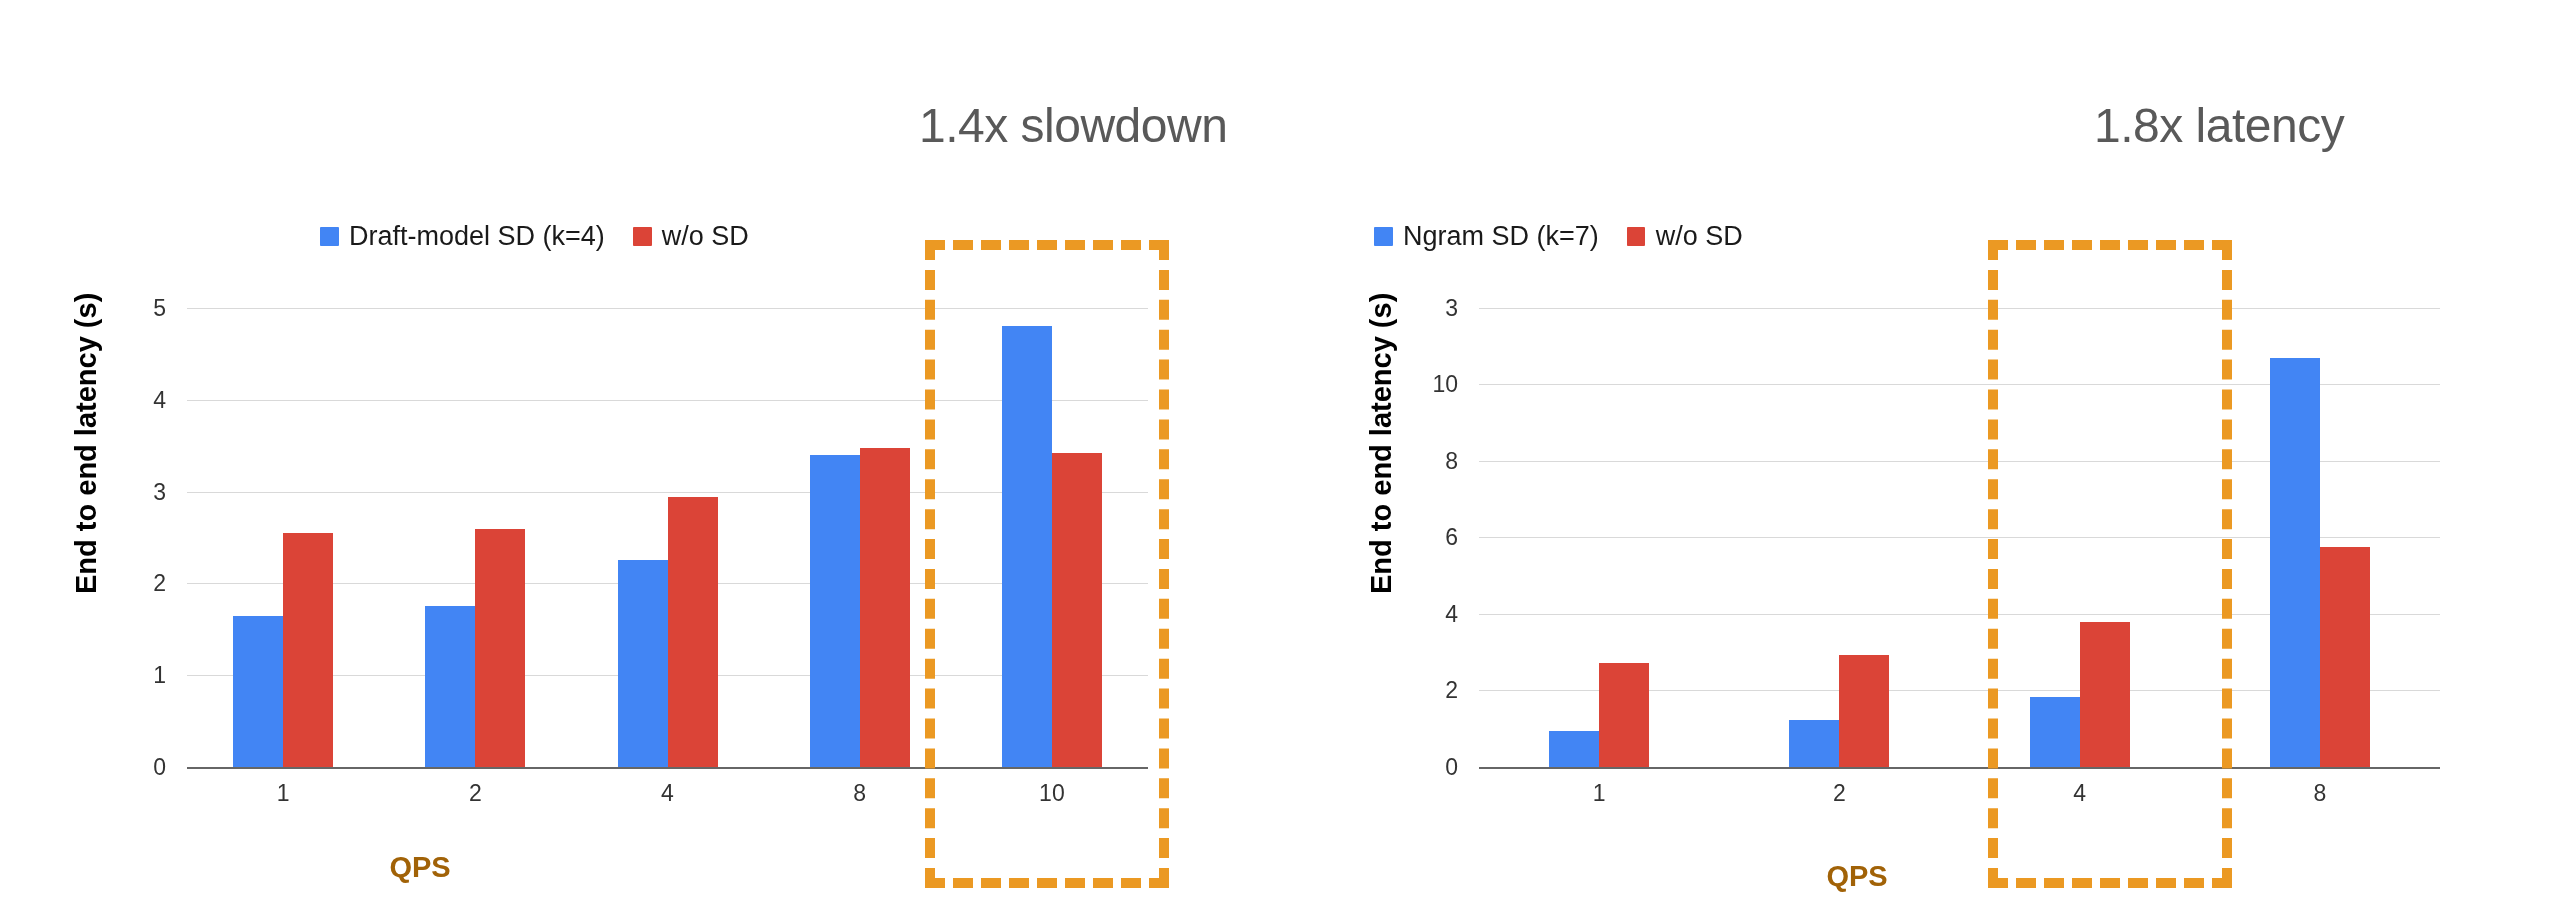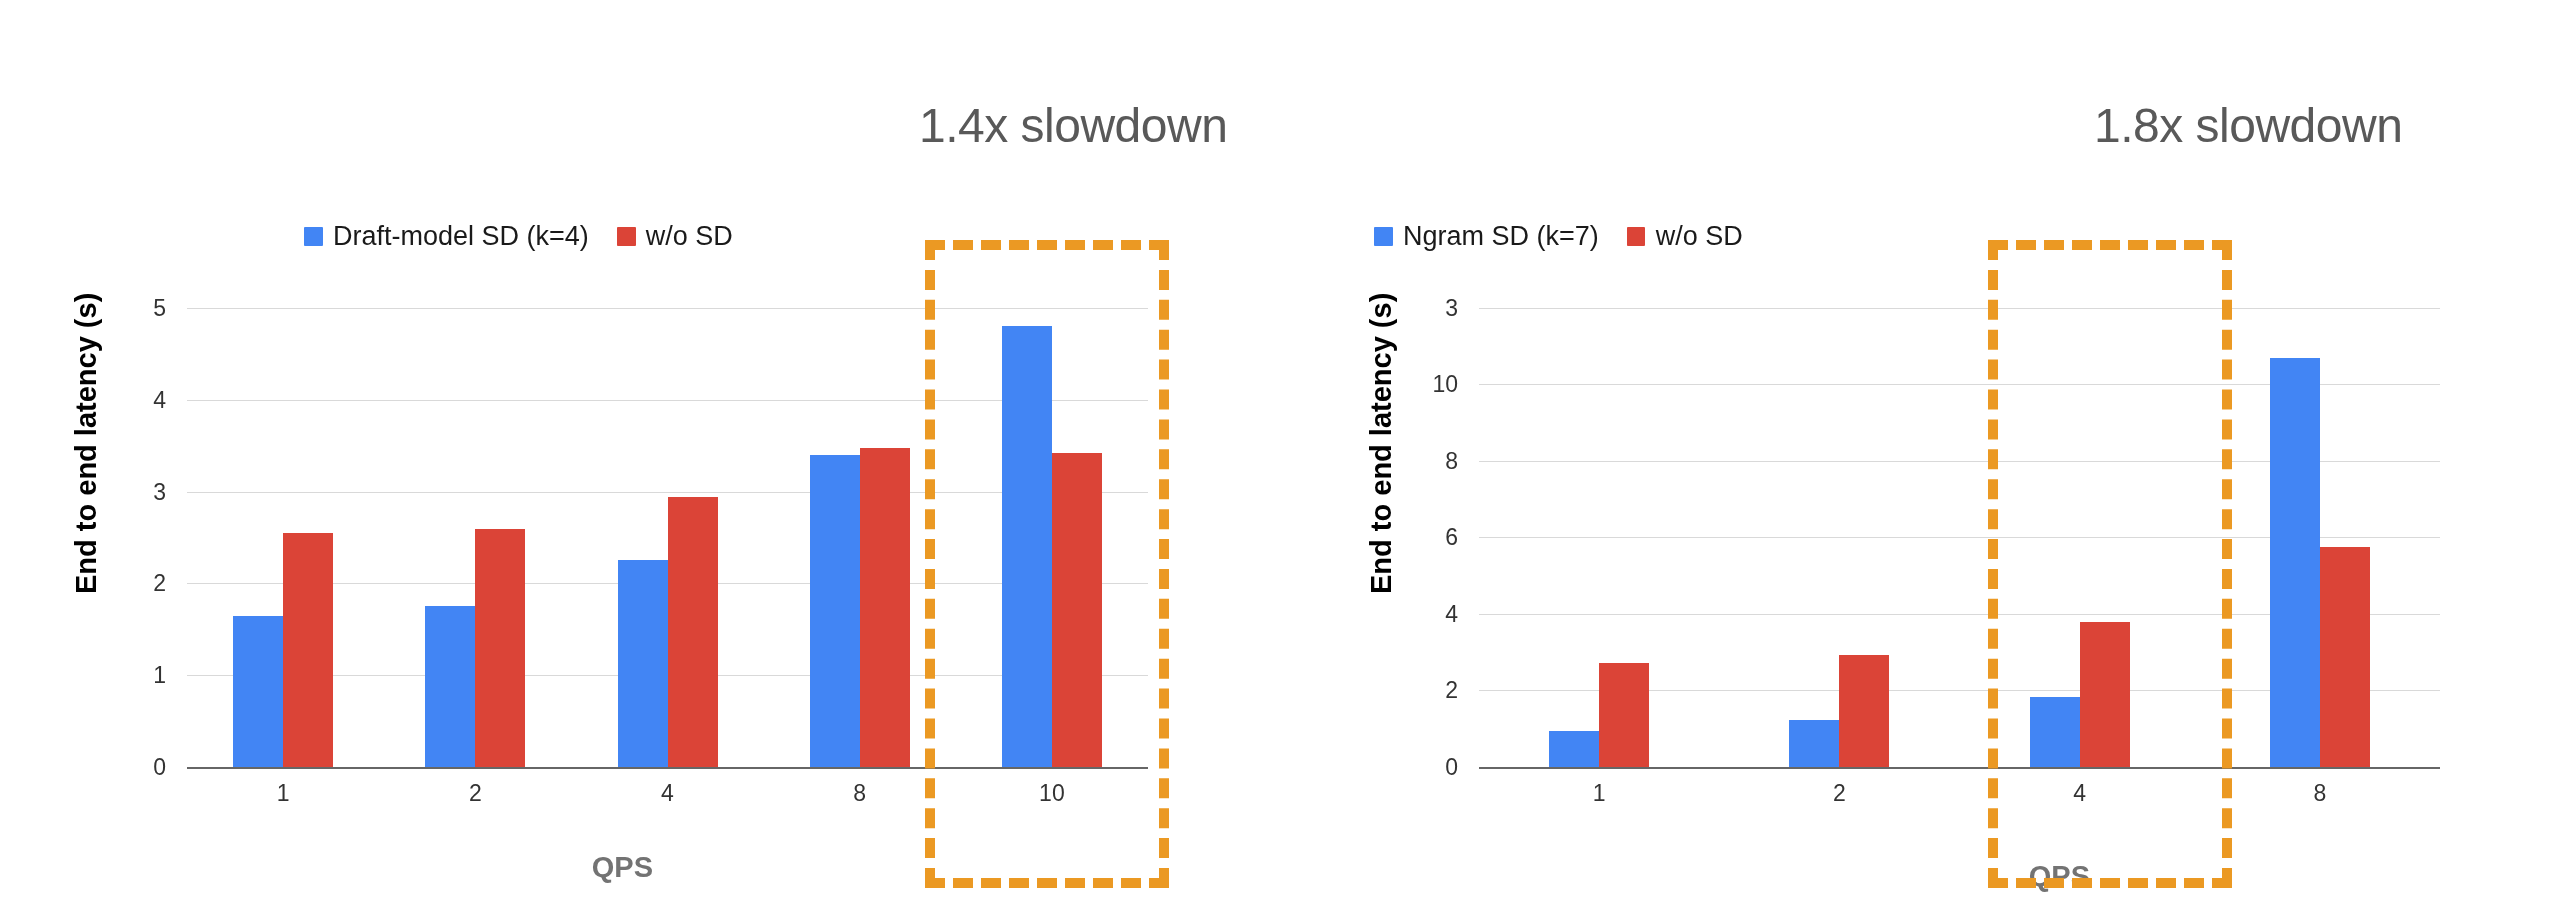--- a/index.html
+++ b/index.html
@@ -27,21 +27,21 @@
   .panel-right .slowdown-title{left:806px;top:82px;}
 
   
   .legend{
     position:absolute;
     display:flex;
     align-items:center;
     gap:28px;
     white-space:nowrap;
   }
-  .panel-left .legend{left:304px;top:207px;}
+  .panel-left .legend{left:320px;top:207px;}
   .panel-right .legend{left:86px;top:207px;}
   .legend-entry{display:flex;align-items:center;gap:10.3px;}
   .legend-swatch{width:18.7px;height:18.7px;display:block;border-radius:0.9px;}
   .legend-label{font-size:27px;color:#1a1a1a;line-height:1;}
 
   
   .ylabel{
     position:absolute;
     transform:rotate(-90deg);
     transform-origin:left top;
@@ -51,22 +51,22 @@
     white-space:nowrap;
   }
   .panel-left .ylabel{left:70px;top:578px;}
   .panel-right .ylabel{left:77px;top:578px;}
 
   
   .xlabel{
     position:absolute;
     font-size:29px;
     font-weight:bold;
-    color:#737373;
-    text-align:right;
+    color:#a16207;
+    text-align:center;
   }
   .panel-left .xlabel{left:187px;top:835px;width:466px;}
   .panel-right .xlabel{left:336px;top:844px;width:466px;}
 
   
   .plot{
     position:absolute;
     box-sizing:border-box;
   }
   .panel-left .plot{left:187px;top:292px;width:961px;height:459px;}
@@ -191,21 +191,21 @@
       </div>
     </div>
 
   <div class="xlabel">QPS</div>
 
   <div class="highlight-box"></div>
 </div>
 
 <div class="panel panel-right">
 
-  <div class="slowdown-title">1.8x slowdown</div>
+  <div class="slowdown-title">1.8x latency</div>
 
   <div class="legend">
     <div class="legend-entry">
       <span class="legend-swatch" style="background:#4285f4"></span>
       <span class="legend-label">Ngram SD (k=7)</span>
     </div>
     <div class="legend-entry">
       <span class="legend-swatch" style="background:#db4437"></span>
       <span class="legend-label">w/o SD</span>
     </div>

